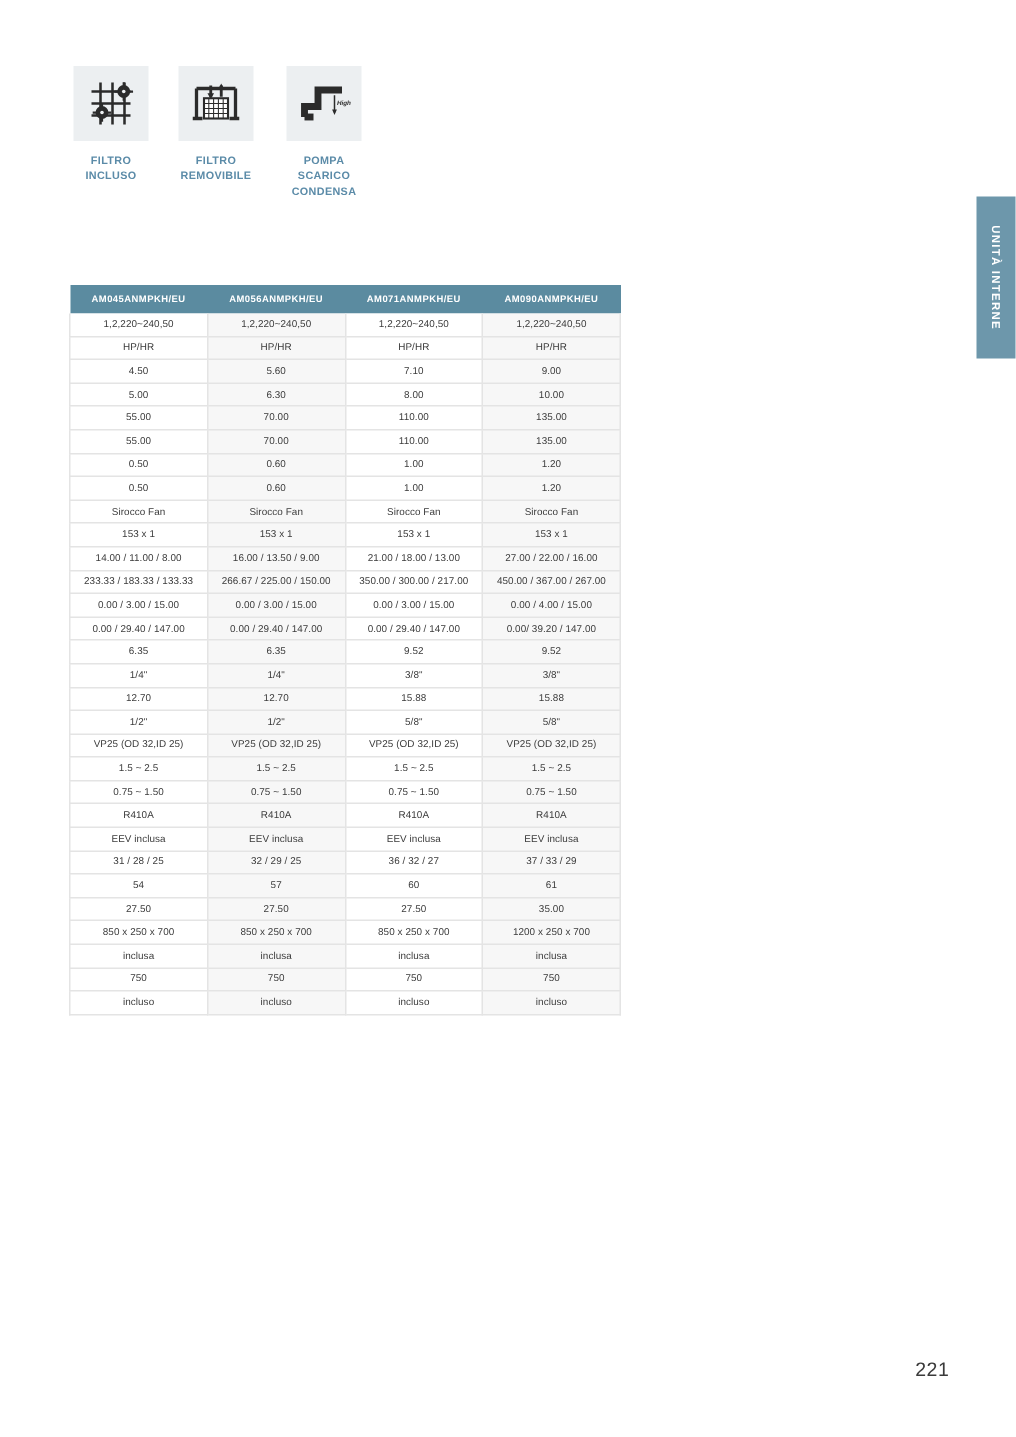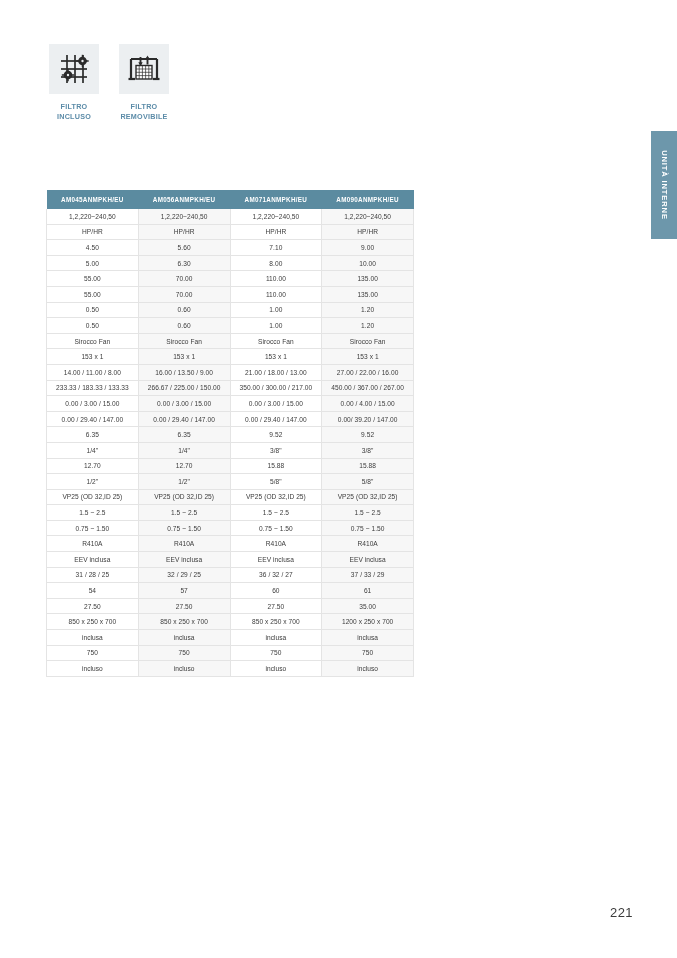--- a/index.html
+++ b/index.html
@@ -180,20 +180,33 @@
           <line x1="20.5" y1="12.5" x2="20.5" y2="5"></line>
         </g>
         <polygon points="13.5,14.2 11.3,10.2 15.7,10.2" fill="#2b2b2b"></polygon>
         <polygon points="20.5,3.6 18.3,7.6 22.7,7.6" fill="#2b2b2b"></polygon>
       </svg>
     </div>
     <div class="feature-label">FILTRO
 REMOVIBILE</div>
   </div>
 
+  <div class="feature-item wide">
+    <div class="feature-tile">
+      <svg width="36" height="34" viewBox="0 0 36 34">
+        <path d="M5 26 L5 19 L14 19 L14 8 L30 8" stroke="#2b2b2b" stroke-width="4.6" fill="none" stroke-linejoin="miter"></path>
+        <path d="M5 26 L11 26" stroke="#2b2b2b" stroke-width="4.6" fill="none"></path>
+        <line x1="25" y1="11.5" x2="25" y2="23" stroke="#2b2b2b" stroke-width="1"></line>
+        <polygon points="25,24.6 23.4,21 26.6,21" fill="#2b2b2b"></polygon>
+        <text x="26.6" y="18" font-family="Liberation Sans, sans-serif" font-size="4.2" font-style="italic" font-weight="bold" fill="#2b2b2b">High</text>
+      </svg>
+    </div>
+    <div class="feature-label">POMPA SCARICO
+CONDENSA</div>
+  </div>
 
 </div>
 
 <div id="side-tab" style="background: rgb(109, 151, 171);">
   <span id="side-tab-label">UNITÀ INTERNE</span>
 </div>
 
 <div id="spec-table-wrap">
   <table class="spec">
     <thead>

